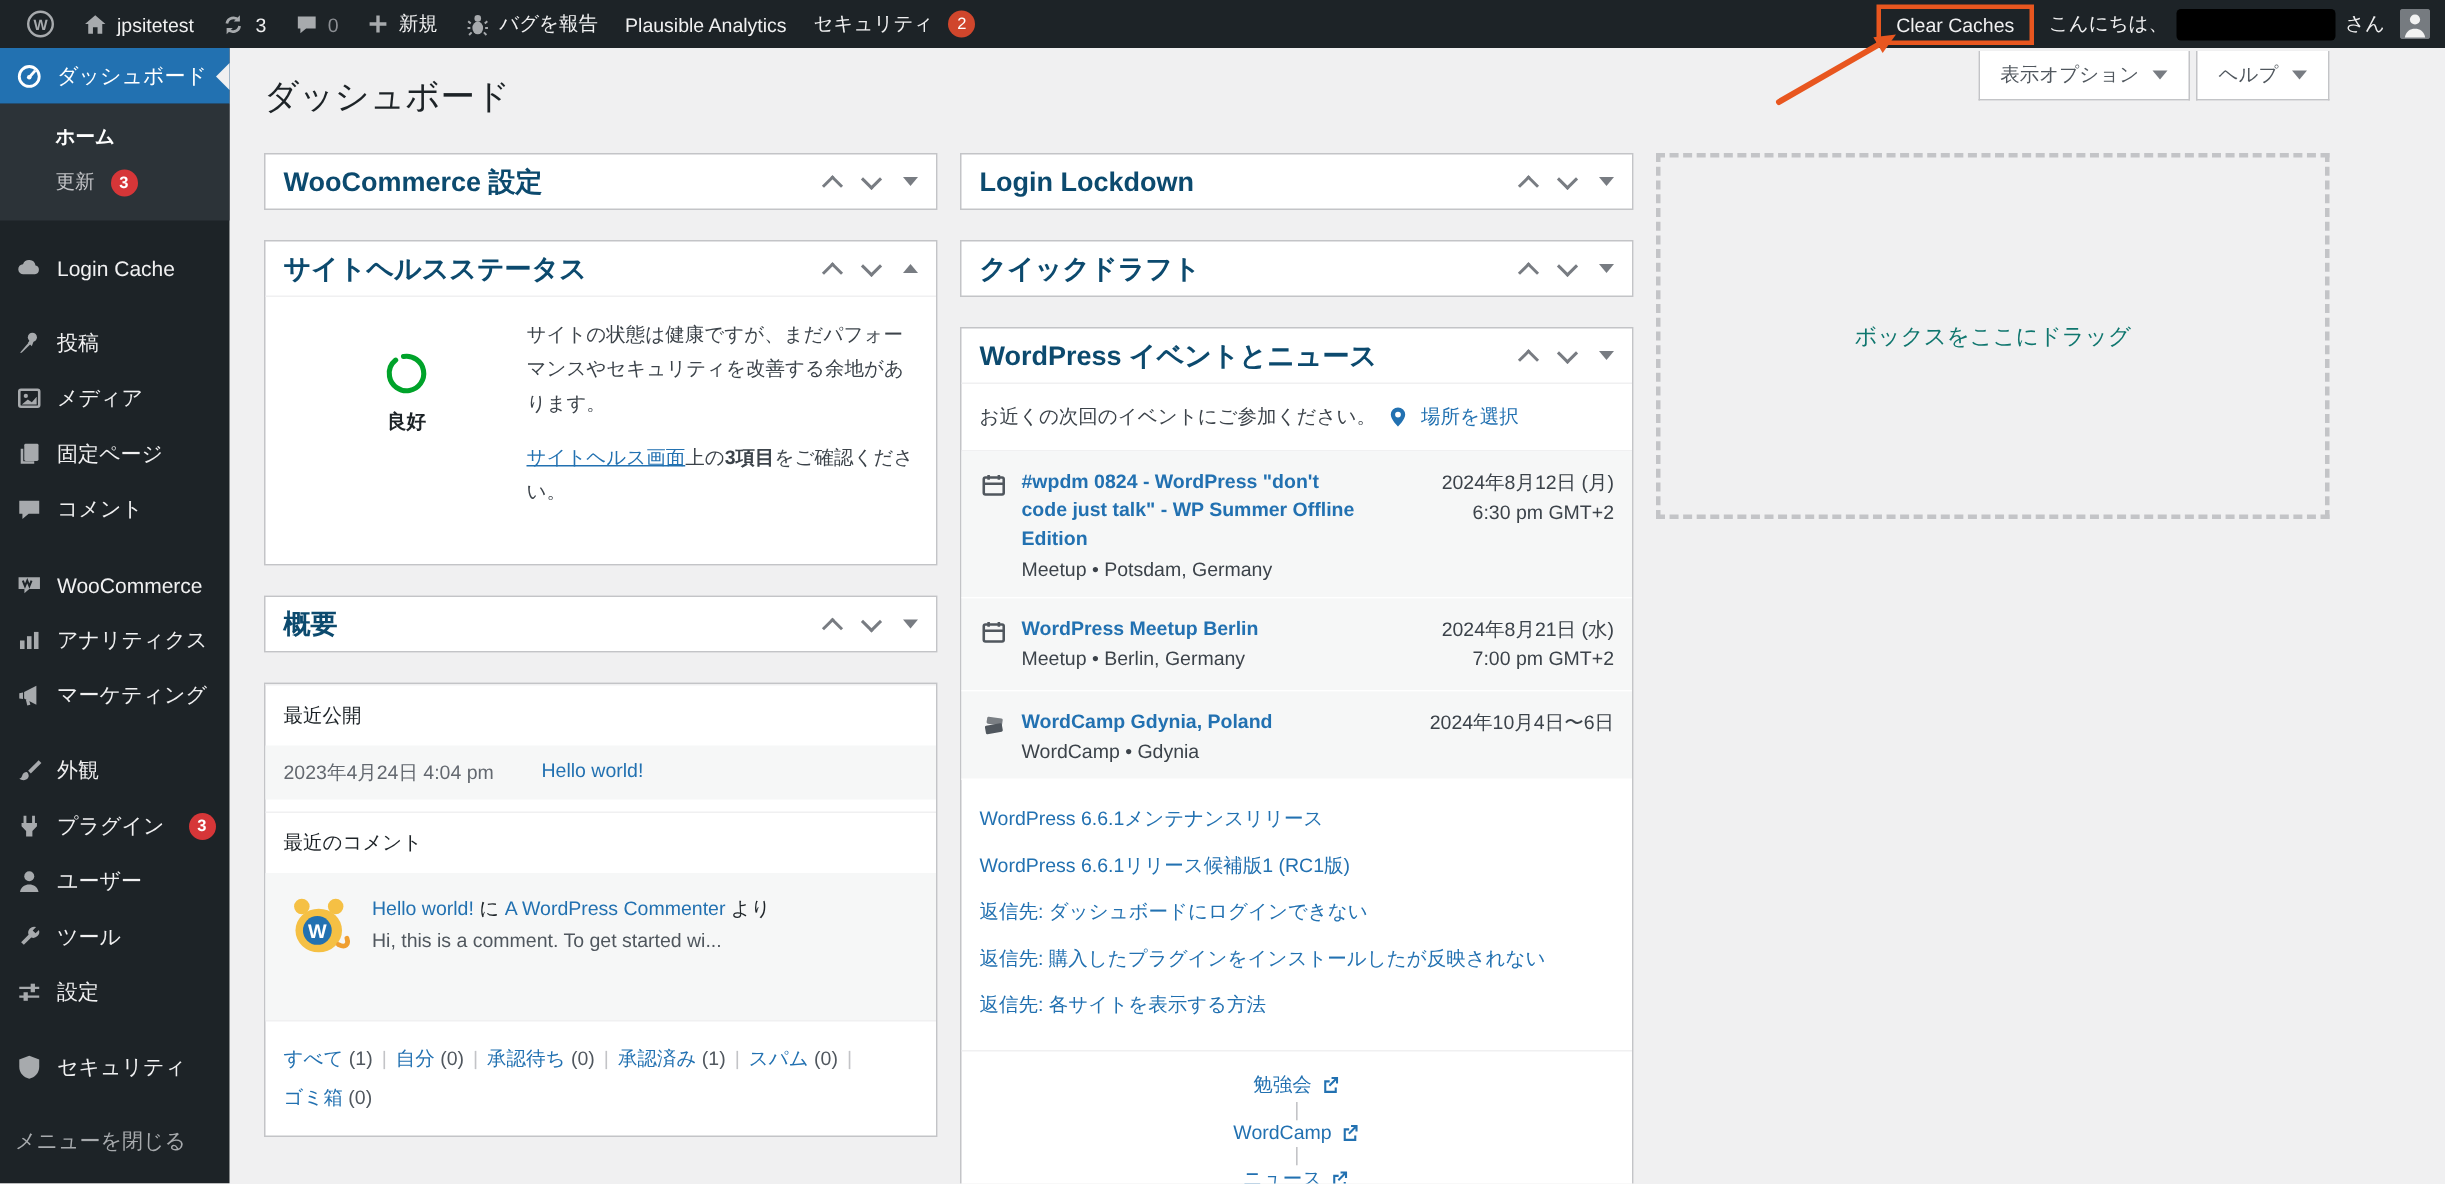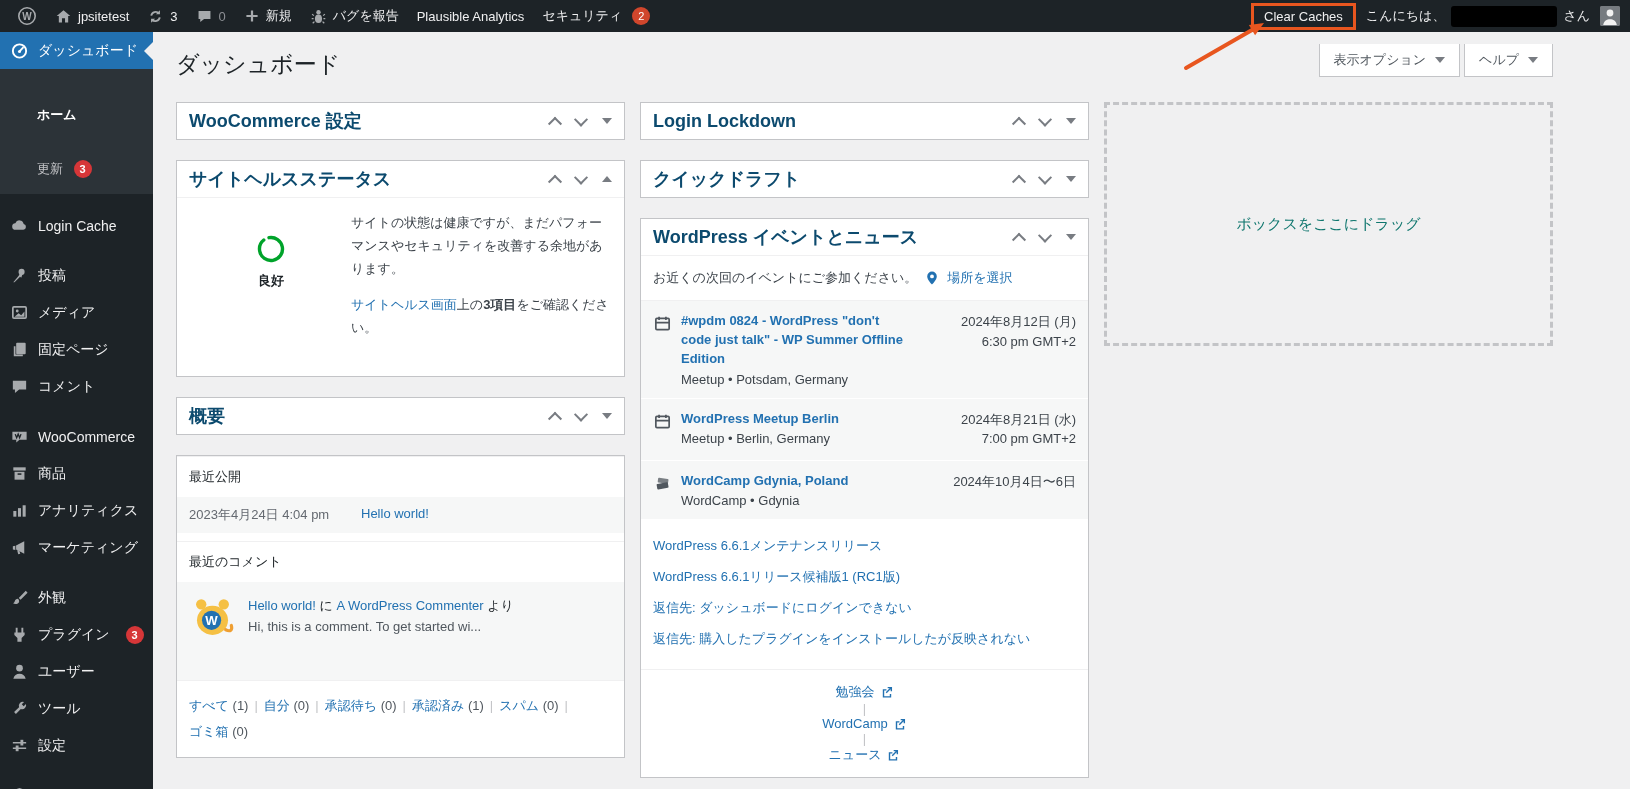--- a/index.html
+++ b/index.html
@@ -38,30 +38,30 @@
   .menu-item .mi{width:19px;height:19px;color:#a7aaad;flex:0 0 auto;}
   .menu-item.dim{color:#a7aaad;}
   .mi svg{width:19px;height:19px;}
   .menu-active{background:#2271b1;position:relative;color:#fff;}
   .menu-active .mi{color:#fff;}
   .menu-active::after{
     content:"";position:absolute;right:0;top:50%;margin-top:-9px;
     border:9px solid transparent;border-right-color:#f0f0f1;
   }
   .submenu{background:#2c3338;padding:7px 0 10px 0;}
-  .sm-item{padding:6px 0 6px 37px;font-size:13px;color:#c3c4c7;cursor:pointer;margin-top:24px;}
+  .sm-item{padding:6px 0 6px 37px;font-size:13px;color:#c3c4c7;cursor:pointer;}
   .sm-current{color:#fff;font-weight:bold;}
   .badge{
     background:#d63638;color:#fff;border-radius:50%;min-width:18px;height:18px;
     display:inline-flex;align-items:center;justify-content:center;font-size:11px;margin-left:7px;font-weight:bold;
   }
   .menu-gap{height:13px;}
   
   .content{position:absolute;left:153px;top:32px;right:0;bottom:0;background:#f0f0f1;}
-  .screen-tabs{position:absolute;top:12px;right:77px;display:flex;gap:4px;z-index:10;}
+  .screen-tabs{position:absolute;top:2px;right:77px;display:flex;gap:4px;z-index:10;}
   .screen-tab{
     background:#fff;border:1px solid #c3c4c7;border-top:none;padding:7px 14px;
     font-size:13px;color:#50575e;display:flex;align-items:center;gap:9px;cursor:pointer;
   }
   .page-title{margin:17px 0 0 23px;font-size:23px;font-weight:400;color:#1d2327;}
   .columns{display:flex;gap:15px;padding:22px 77px 0 23px;align-items:flex-start;}
   .col{flex:1;display:flex;flex-direction:column;gap:20px;min-width:0;}
   
   .postbox{background:#fff;border:1px solid #c3c4c7;}
   .postbox-header{
@@ -77,21 +77,21 @@
   .tri-down{border-top:6px solid #787c82;}
   .tri-up{border-bottom:6px solid #787c82;}
   .inside{border-top:1px solid #f0f0f1;}
   
   .health{display:flex;padding:14px 14px 22px 14px;}
   .health-left{width:160px;text-align:center;padding-top:22px;flex:0 0 auto;}
   .health-label{font-weight:bold;margin-top:8px;font-size:13px;}
   .health-right{flex:1;font-size:13px;color:#3c434a;line-height:1.75;}
   .health-right p{margin:0 0 14px 0;}
   a.blue{color:#2271b1;text-decoration:none;cursor:pointer;}
-  a.blue.u{}
+  a.blue.u{text-decoration:underline;}
   
   .sect-label{padding:11px 12px;font-size:13px;color:#1d2327;}
   .act-post{background:#f6f7f7;padding:9px 12px;display:flex;font-size:13px;}
   .act-date{width:172px;color:#646970;flex:0 0 auto;}
   .sect-sep{border-top:1px solid #f0f0f1;}
   .comment-row{background:#f6f7f7;padding:12px;display:flex;gap:12px;min-height:74px;}
   .c-avatar{width:47px;height:47px;flex:0 0 auto;}
   .comment-body{font-size:13px;line-height:1.6;padding-top:2px;}
   .comment-excerpt{color:#50575e;}
   .filters{padding:12px;font-size:13px;line-height:2.0;border-top:1px solid #f0f0f1;}
@@ -277,30 +277,20 @@
       <svg viewBox="0 0 20 20">
           <path d="M2.5 5h15v8.4H10l-3.4 3V13.4H2.5z" fill="currentColor"></path>
           <path d="M5.5 7.5 7 11.3 8.6 7.5l1.5 3.8 1.5-3.8" fill="none" stroke="#1d2327" stroke-width="1.4"></path>
         </svg>
     </span>
     <span>WooCommerce</span>
   </div>
   <div class="menu-item">
     <span class="mi">
       <svg viewBox="0 0 20 20" fill="currentColor">
-          <rect x="3.5" y="3.5" width="13" height="3.4"></rect>
-          <rect x="4.8" y="8.2" width="10.4" height="8.3"></rect>
-          <rect x="8" y="9.8" width="4" height="1.6" fill="#1d2327"></rect>
-        </svg>
-    </span>
-    <span>商品</span>
-  </div>
-  <div class="menu-item">
-    <span class="mi">
-      <svg viewBox="0 0 20 20" fill="currentColor">
           <rect x="3.5" y="10.5" width="3.2" height="6"></rect>
           <rect x="8.4" y="7.5" width="3.2" height="9"></rect>
           <rect x="13.3" y="4.5" width="3.2" height="12"></rect>
         </svg>
     </span>
     <span>アナリティクス</span>
   </div>
   <div class="menu-item">
     <span class="mi">
       <svg viewBox="0 0 20 20" fill="currentColor">
@@ -566,20 +556,21 @@
             <div class="event-when">
               <div>2024年10月4日〜6日</div>
             </div>
           </div>
 
           <div class="news">
             <a class="news-link">WordPress 6.6.1メンテナンスリリース</a>
             <a class="news-link">WordPress 6.6.1リリース候補版1 (RC1版)</a>
             <a class="news-link">返信先: ダッシュボードにログインできない</a>
             <a class="news-link">返信先: 購入したプラグインをインストールしたが反映されない</a>
+            <a class="news-link">返信先: 各サイトを表示する方法</a>
           </div>
 
           <div class="events-footer">
             <span class="ftr-link">
               <span>勉強会</span>
               <span class="ext-ic">
                   <svg viewBox="0 0 20 20" fill="currentColor">
                     <path d="M4 6h5.2v2H6v8h8v-3.2h2V18H4z"></path>
                     <path d="M11 2.8h6.2V9h-2V6.2L9.6 11.8 8.2 10.4 13.8 4.8H11z"></path>
                   </svg>

